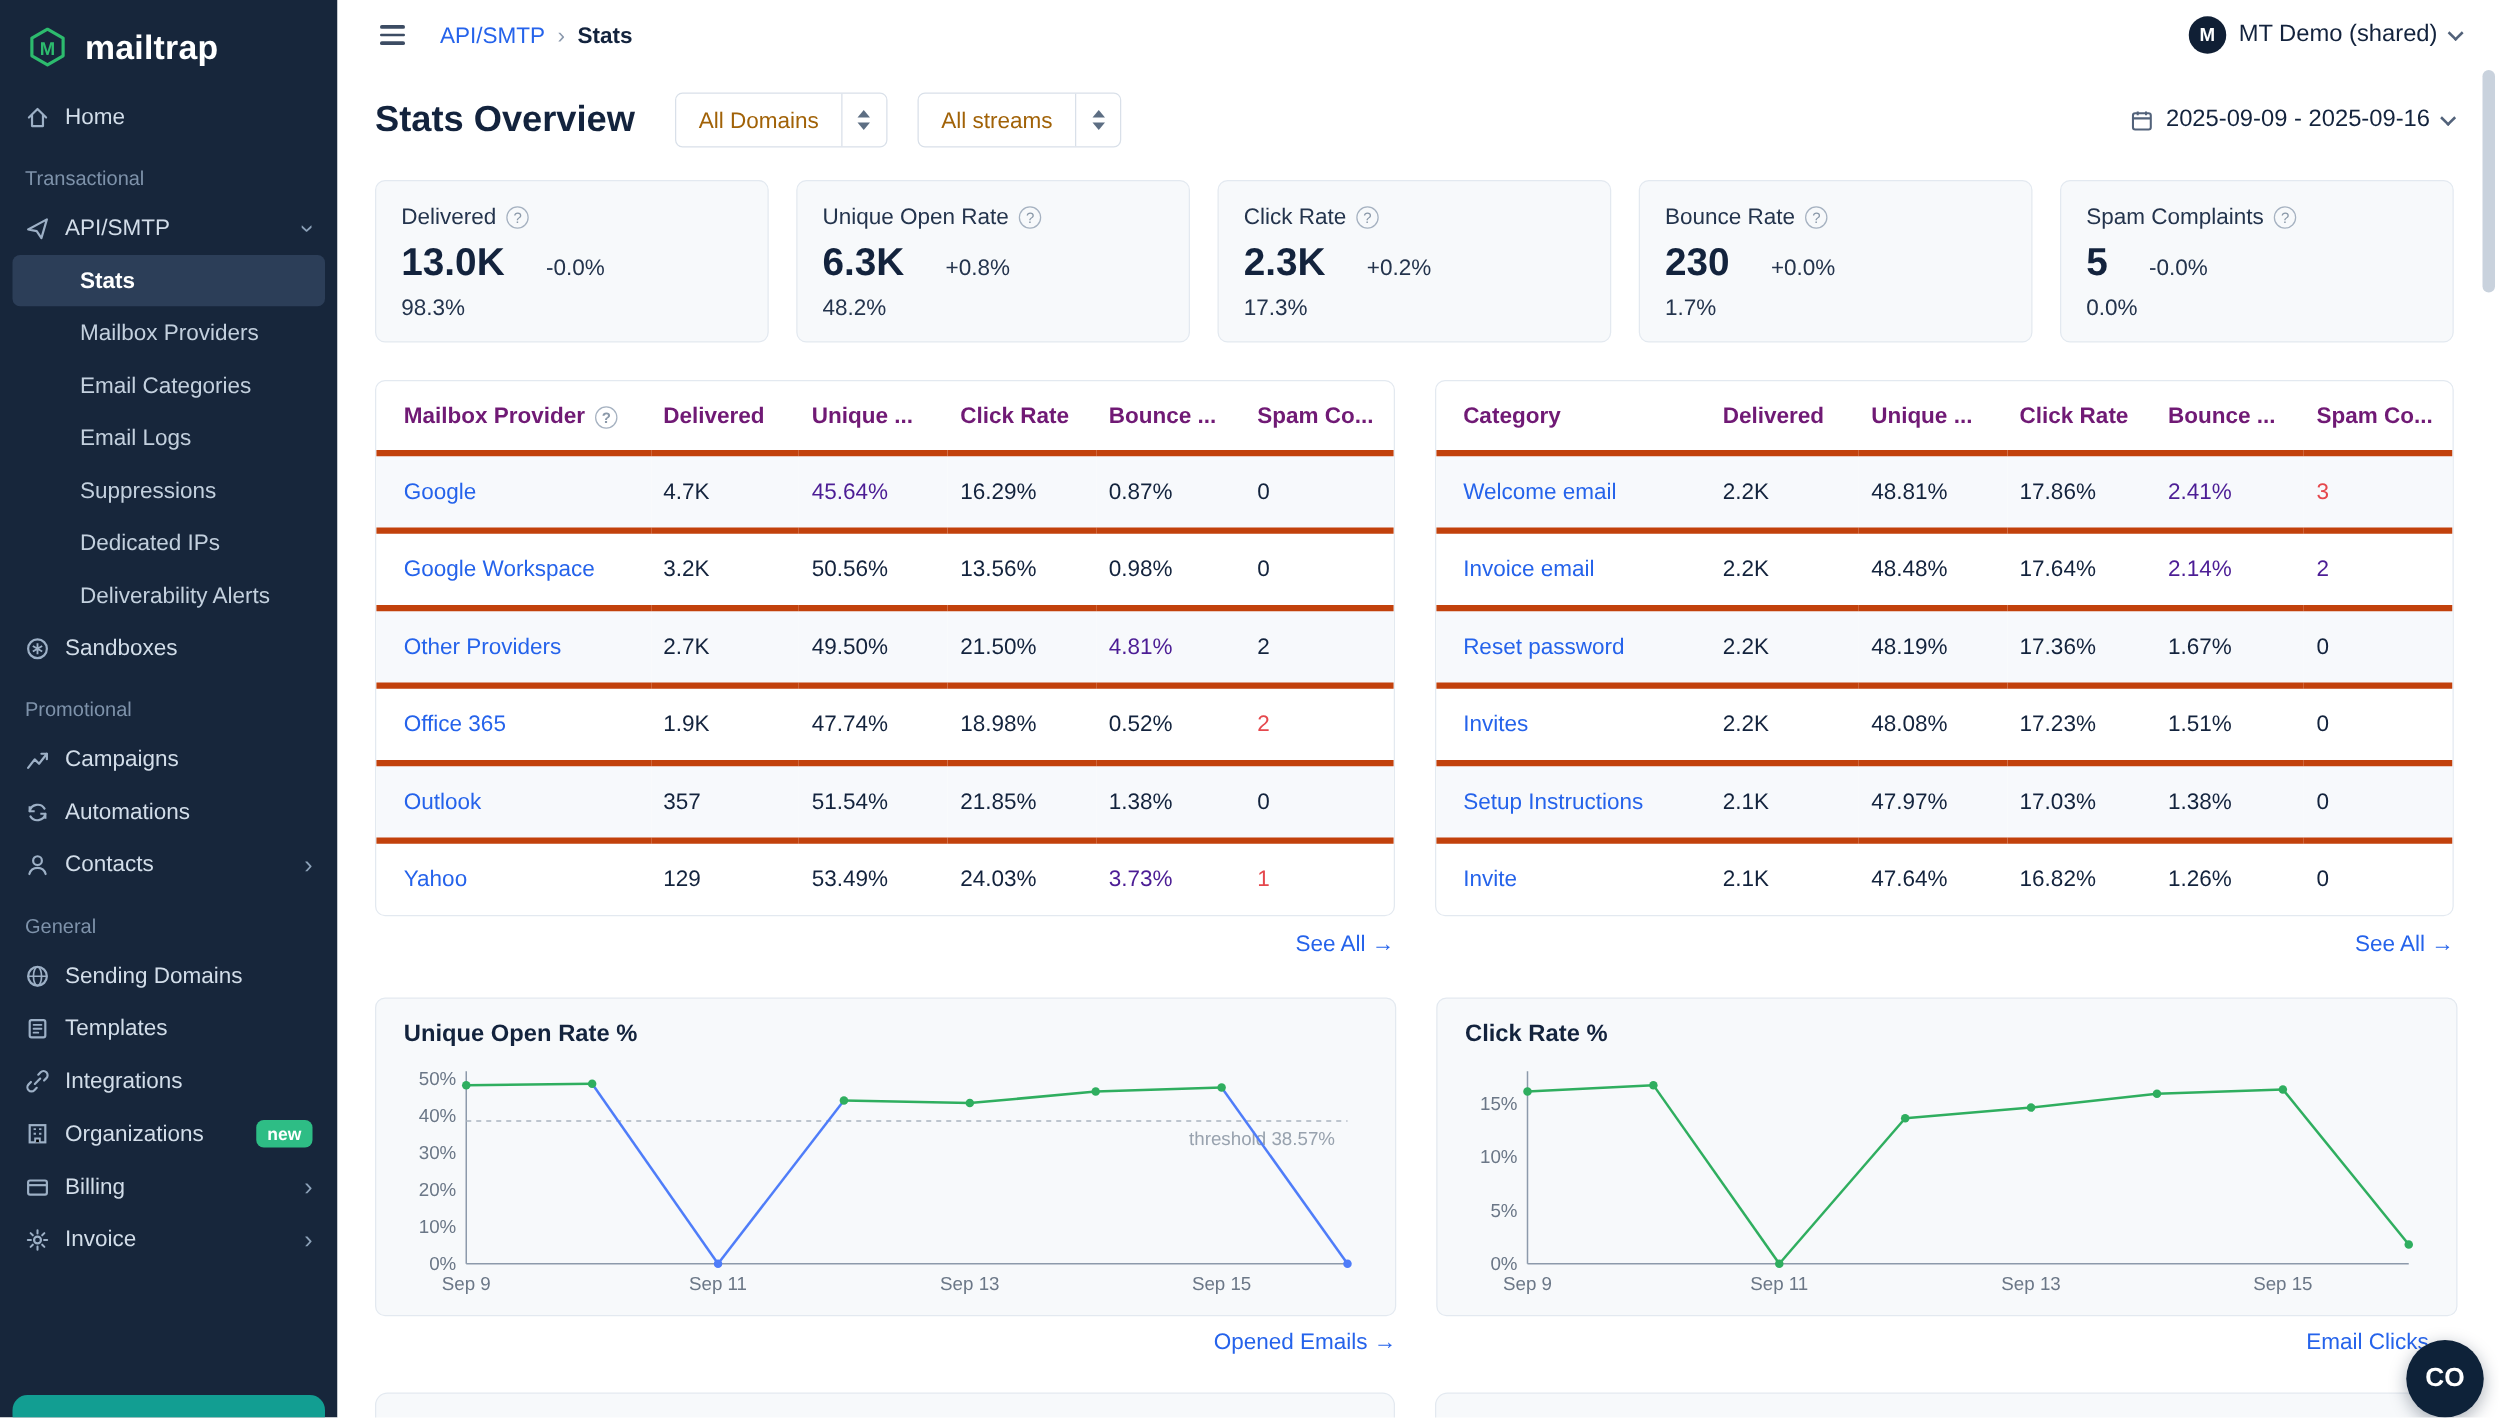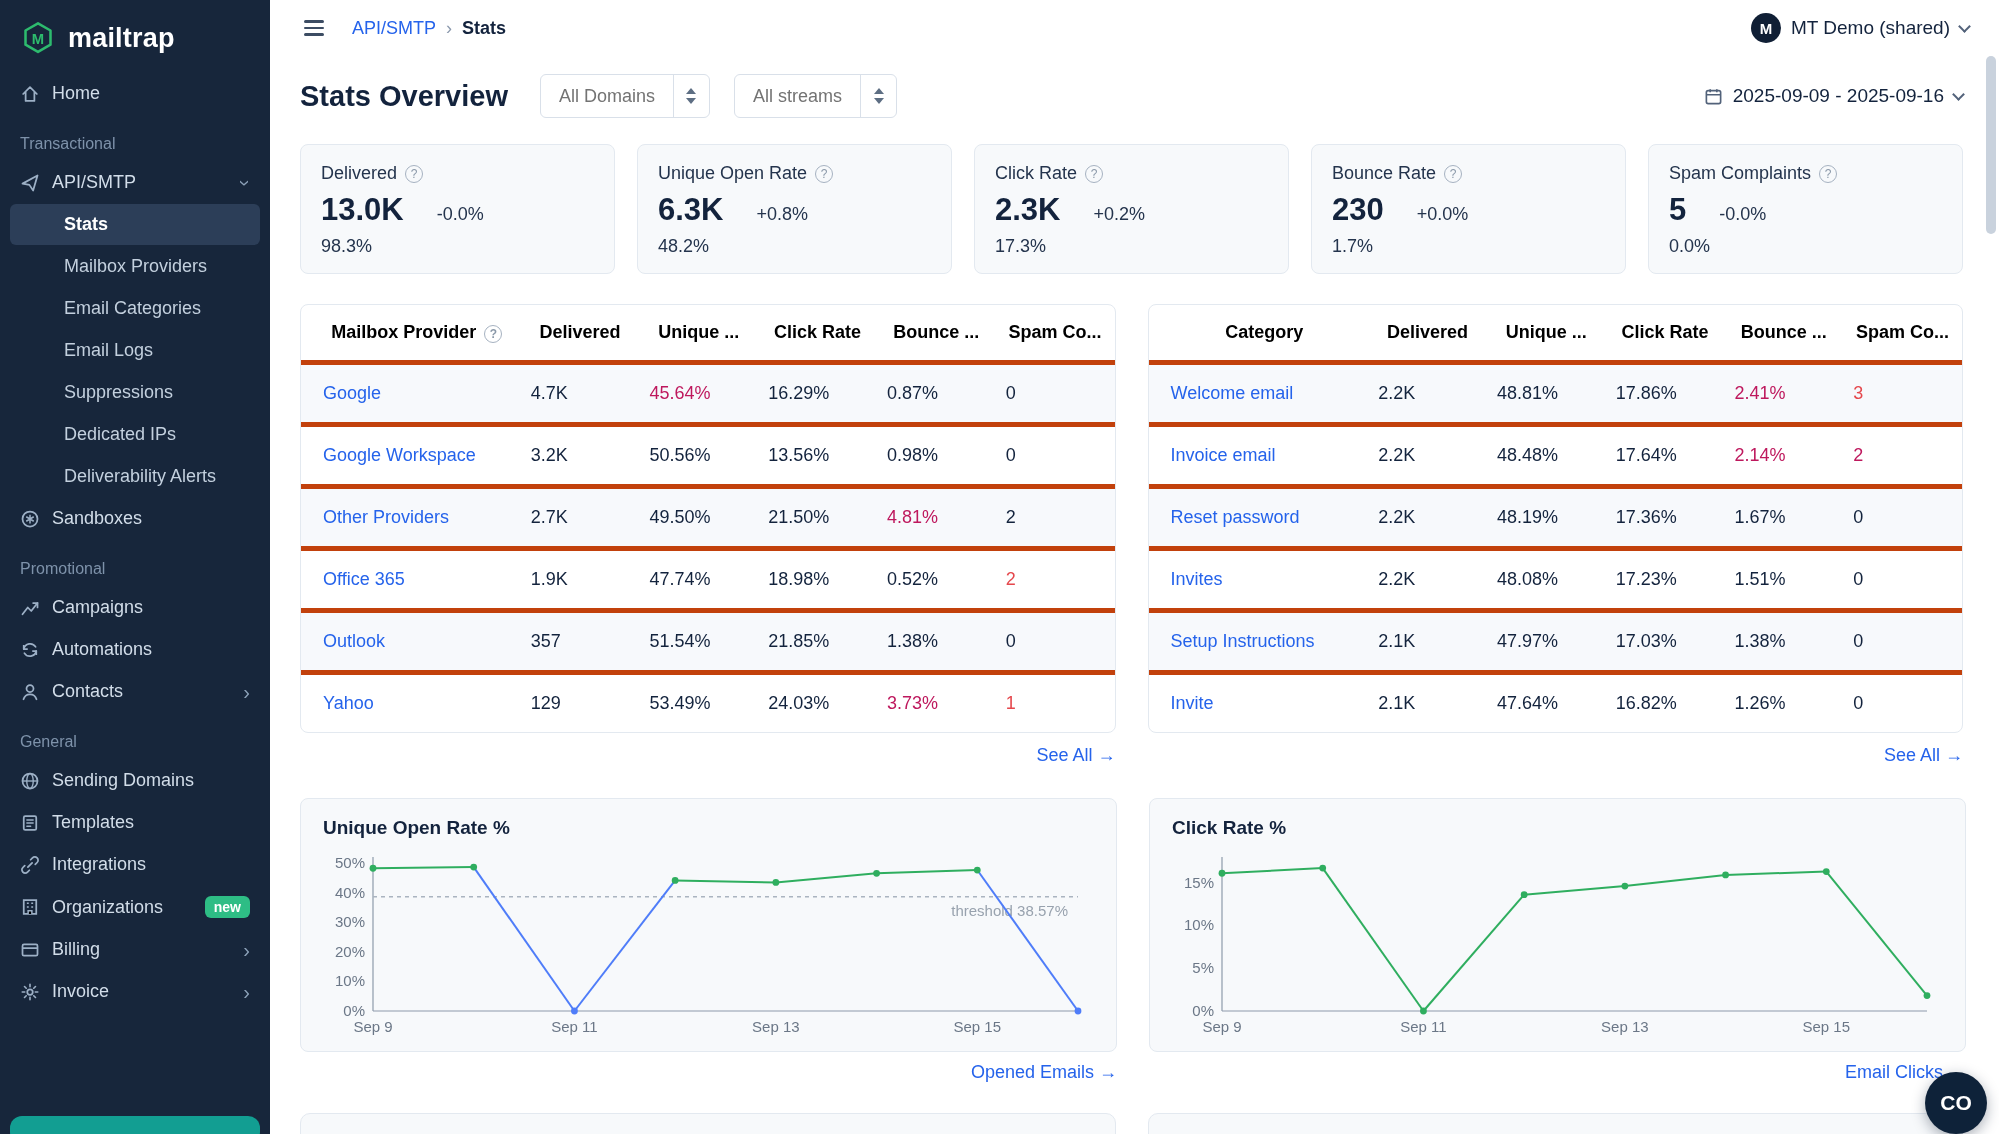--- a/index.html
+++ b/index.html
@@ -34,50 +34,50 @@
   .crumb-current{color:#13233d;font-weight:700}
   .account{margin-left:auto;display:flex;align-items:center;gap:10px;cursor:pointer}
   .avatar{width:30px;height:30px;border-radius:50%;background:#101f35;color:#fff;font-size:15px;font-weight:700;display:flex;align-items:center;justify-content:center}
   .account-name{font-size:19px;color:#13233d}
   .chev{width:9px;height:9px;border-right:2px solid #52627a;border-bottom:2px solid #52627a;transform:rotate(45deg);margin-top:-4px}
 
   .content{padding:8px 36px 0 30px}
   .page-head{display:flex;align-items:center;gap:24px;margin:10px 0 26px}
   .page-title{font-size:29px;font-weight:700;color:#13233d;margin-right:8px}
   .select{display:flex;align-items:center;height:44px;background:#fff;border:1px solid #d9e0e9;border-radius:6px;cursor:pointer}
-  .select-value{padding:0 18px;font-size:18px;color:#737373}
+  .select-value{padding:0 18px;font-size:18px;color:#a16207}
   .spinner{align-self:stretch;width:36px;border-left:1px solid #d9e0e9;display:flex;flex-direction:column;align-items:center;justify-content:center;gap:4px}
   .tri-up{width:0;height:0;border-left:5px solid transparent;border-right:5px solid transparent;border-bottom:6px solid #5d6e83}
   .tri-down{width:0;height:0;border-left:5px solid transparent;border-right:5px solid transparent;border-top:6px solid #5d6e83}
   .datepicker{margin-left:auto;display:flex;align-items:center;gap:10px;cursor:pointer}
   .date-text{font-size:19px;color:#13233d}
 
   .stat-cards-row{display:grid;grid-template-columns:repeat(5,1fr);gap:22px}
   .stat-card{background:#f7f9fb;border:1px solid #e3e9f0;border-radius:8px;padding:18px 20px;height:130px}
   .stat-head{display:flex;align-items:center}
   .stat-label{font-size:18px;color:#24344d}
   .help{display:inline-flex;width:18px;height:18px;border:1.4px solid #a6b2c1;border-radius:50%;align-items:center;justify-content:center;color:#8b99a9;font-size:12px;margin-left:8px;cursor:pointer;flex:none}
   .help::after{content:"?"}
   .stat-value-row{display:flex;align-items:baseline;gap:33px;margin-top:8px}
   .stat-value{font-size:31px;font-weight:700;color:#13233d}
   .stat-delta{font-size:18px;color:#24344d}
   .stat-sub{margin-top:8px;font-size:18px;color:#24344d}
 
   .tables-row{display:grid;grid-template-columns:1fr 1fr;gap:32px;margin-top:30px}
   .table-card{background:#fff;border:1px solid #e3e9f0;border-radius:8px;overflow:hidden}
   .data-table{width:100%;border-collapse:collapse;font-size:18px}
-  .data-table th{text-align:center;padding:17px 10px;font-weight:700;color:#000000;white-space:nowrap;overflow:hidden}
+  .data-table th{text-align:left;padding:17px 10px;font-weight:700;color:#701a75;white-space:nowrap;overflow:hidden}
   .data-table th:first-child{padding-left:22px}
   .data-table thead tr{border-bottom:1px solid #e3e9f0}
   .data-table tbody tr{border-top:5px solid #c2410c}
   .data-table tbody tr:nth-child(odd){background:#f7f9fc}
   .data-table td{padding:18px 10px;color:#13233d;white-space:nowrap}
   .data-table td:first-child{padding-left:22px}
   .row-link{color:#2563eb;cursor:pointer;text-decoration:none}
-  .tone-warn{color:#be185d}
+  .tone-warn{color:#4c1d95}
   .tone-danger{color:#e5484d}
   .see-all{margin-top:12px;text-align:right}
   .link{color:#2563eb;font-size:18px;cursor:pointer;text-decoration:none}
 
   .charts-row{display:grid;grid-template-columns:1fr 1fr;gap:32px;margin-top:32px}
   .chart-card{background:#f7f9fb;border:1px solid #e3e9f0;border-radius:8px;padding:18px 22px 6px}
   .chart-title{font-size:19px;font-weight:700;color:#13233d;margin-bottom:6px}
   .chart-link{margin-top:10px;text-align:right}
 
   .partial-row{display:grid;grid-template-columns:1fr 1fr;gap:32px;margin-top:30px}

